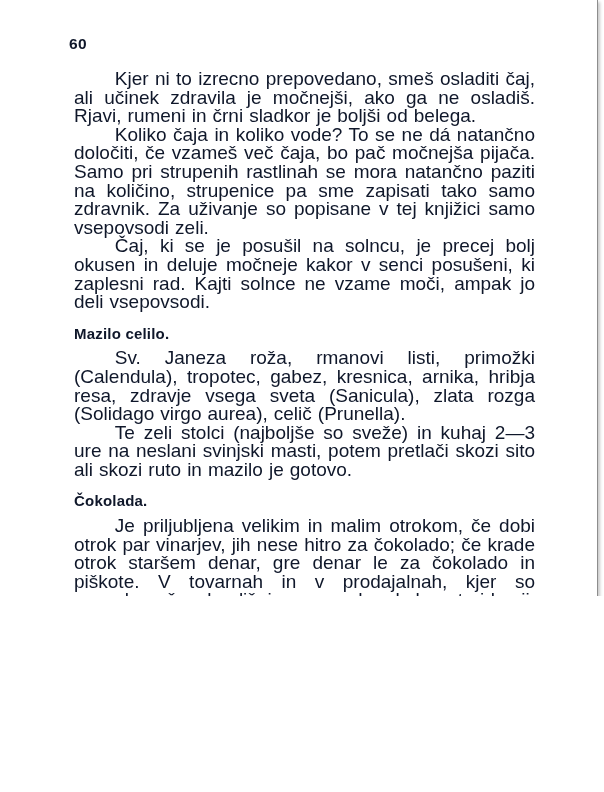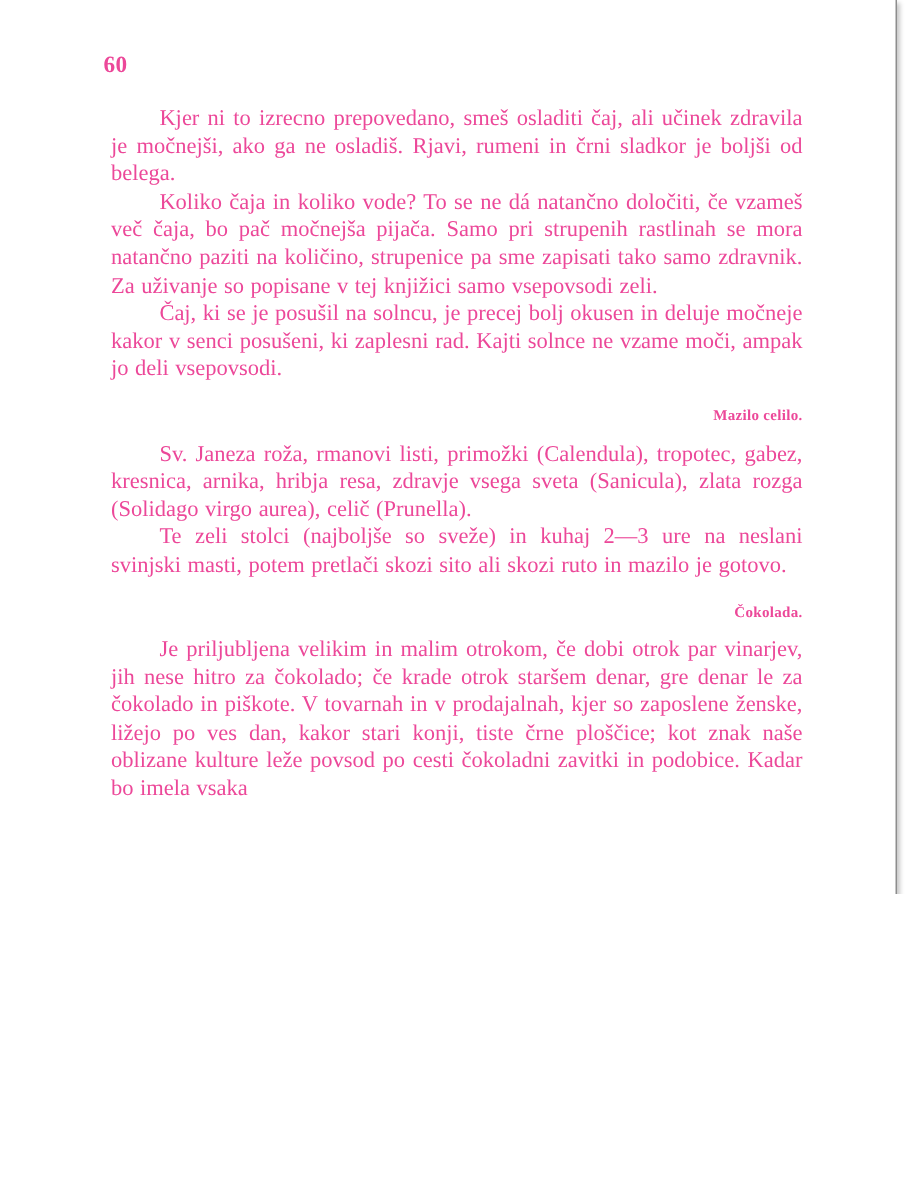--- a/index.html
+++ b/index.html
@@ -7,22 +7,22 @@
     padding: 0;
     background: #ffffff;
   }
   .page {
     position: relative;
     width: 604px;
     height: 596px;
     background: #ffffff;
     box-sizing: border-box;
     overflow: hidden;
-    font-family: Liberation Serif, serif;
-    color: #ec4899;
+    font-family: Liberation Sans, sans-serif;
+    color: #0f172a;
   }
   
   .scan-frame {
     position: absolute;
     left: 0;
     top: 0;
     width: 597px;
     height: 789px;
     border-right: 1px solid #8d8d8d;
     border-bottom: 1px solid #8d8d8d;
@@ -38,35 +38,35 @@
     letter-spacing: 0.3px;
   }
   .text-column {
     position: absolute;
     left: 74px;
     top: 70px;
     width: 461px;
   }
   p.para {
     margin: 0;
-    font-size: 15px;
+    font-size: 19px;
     line-height: 18.6px;
     text-align: justify;
     text-indent: 2.15em;
     text-justify: inter-word;
     word-spacing: 0.04em;
     -webkit-hyphens: none;
     hyphens: none;
   }
   h2.section-heading {
     margin: 13px 0 6px 0;
-    font-size: 10px;
+    font-size: 15px;
     line-height: 18.6px;
     font-weight: bold;
-    text-align: right;
+    text-align: left;
     letter-spacing: 0.2px;
   }
 </style>
 </head>
 <body>
 
 <div class="page">
 
   <div class="scan-frame"></div>
 

